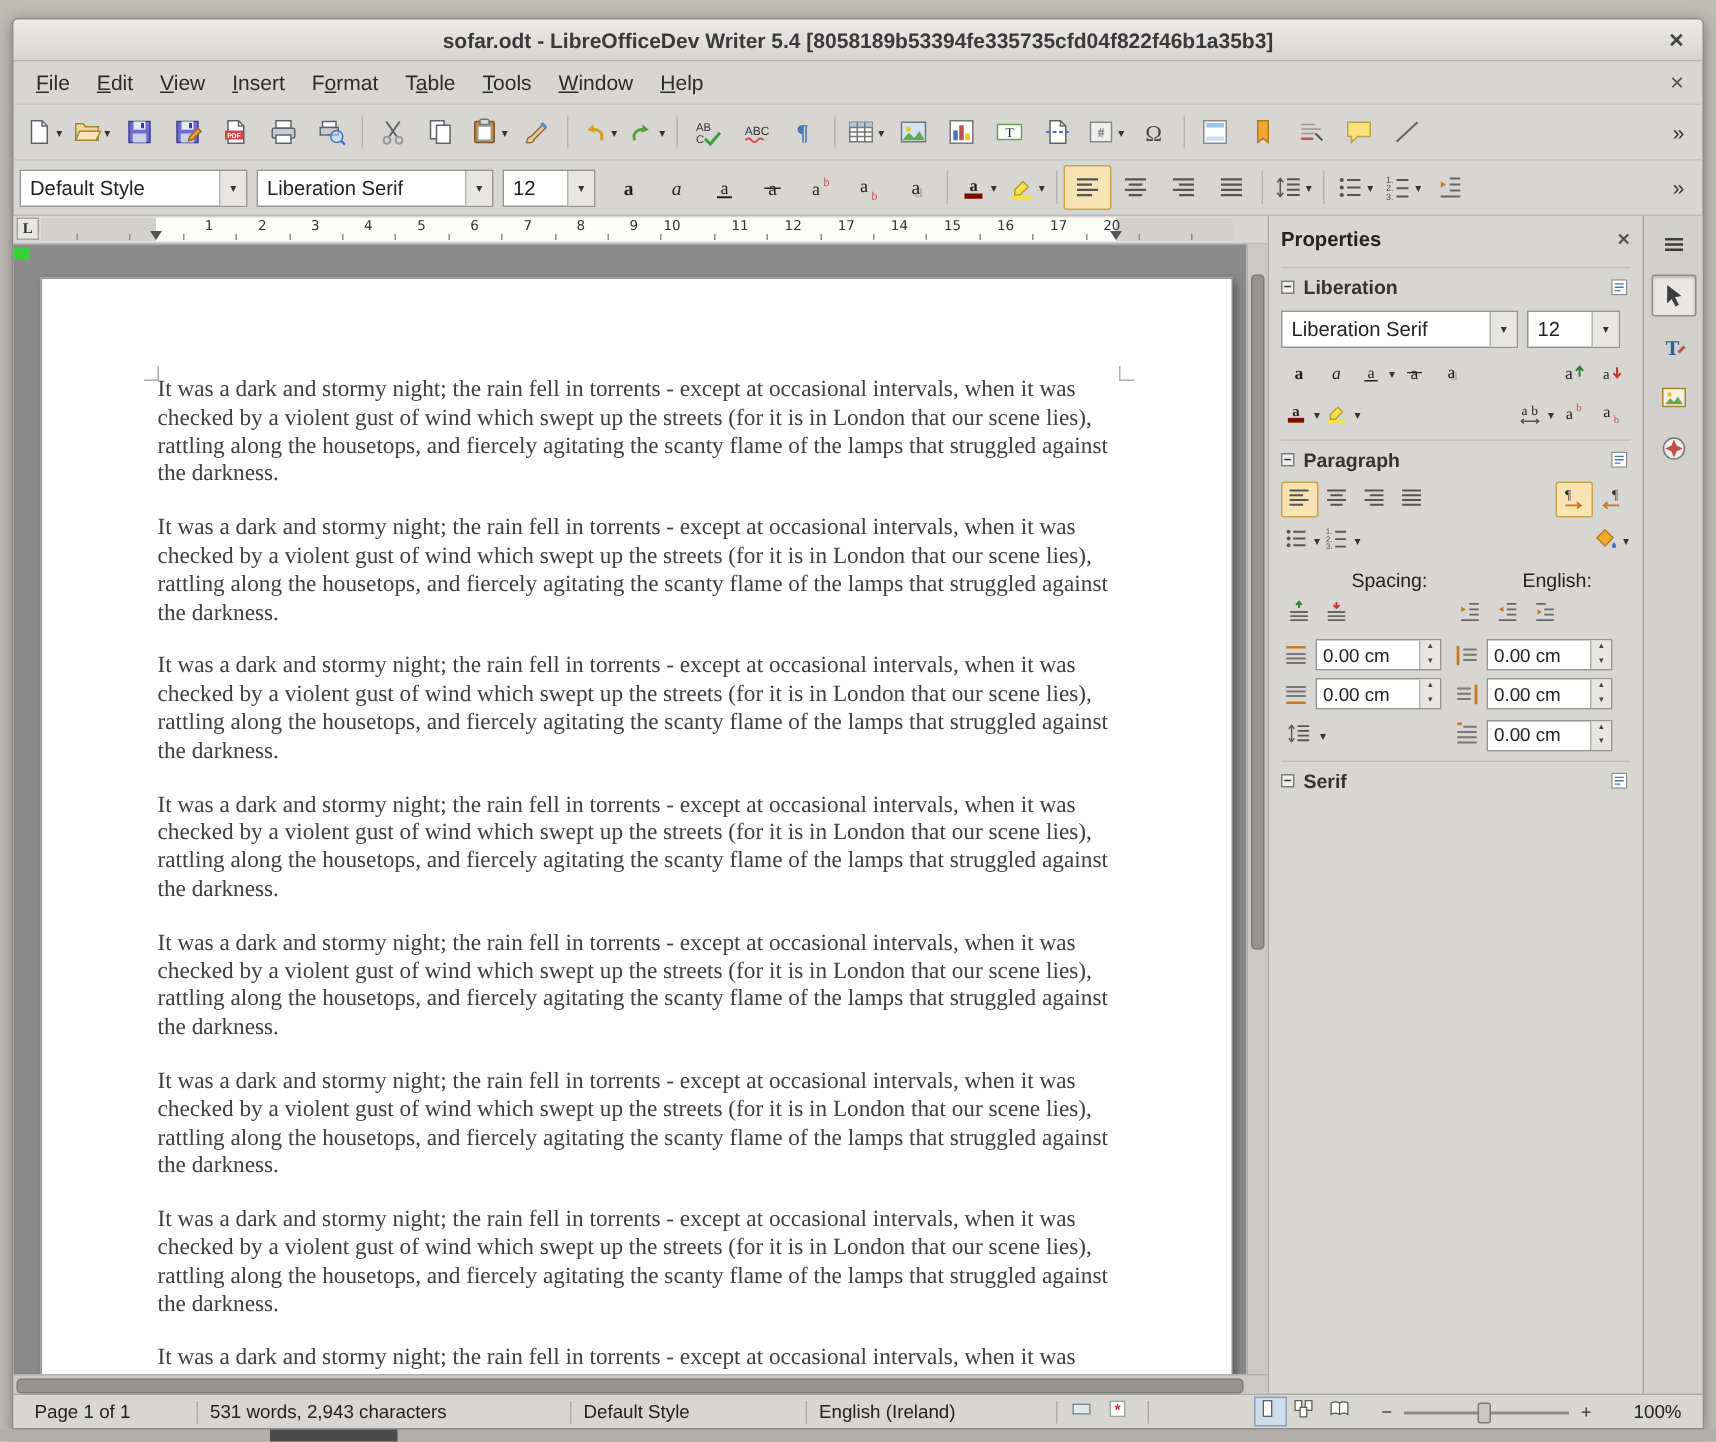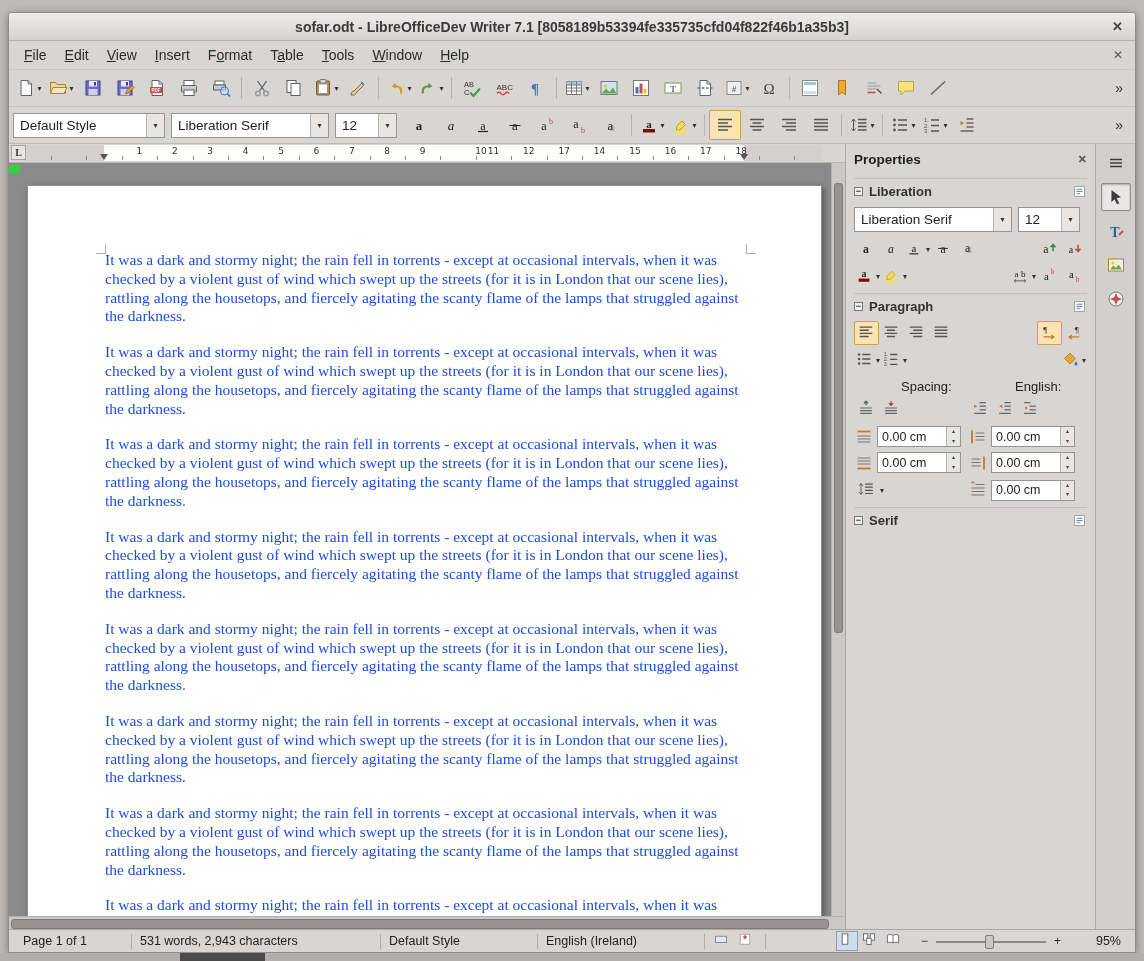--- a/index.html
+++ b/index.html
@@ -46,21 +46,21 @@
   .imark{position:absolute;top:10px;width:0;height:0;border-left:4px solid transparent;border-right:4px solid transparent;border-top:6px solid #555;transform:translateX(-50%);}
   #canvas-row{flex:1;display:flex;min-height:0;}
   #canvas{flex:1;background:#8a8a8a;position:relative;overflow:hidden;}
   #green{position:absolute;left:0;top:2px;width:11px;height:8px;background:#35d03a;}
   #page{position:absolute;left:18px;top:22px;width:795px;height:1200px;background:#fff;border:1px solid #8f8f8f;
     box-shadow:2px 2px 6px rgba(0,0,0,.4);box-sizing:border-box;}
   .mark{position:absolute;width:9px;height:9px;}
   #mark-tl{left:68px;top:58px;border-right:1px solid #adadad;border-bottom:1px solid #adadad;}
   #mark-tr{left:718px;top:58px;border-left:1px solid #adadad;border-bottom:1px solid #adadad;}
   #paras{position:absolute;left:77px;top:65px;width:645px;}
-  .para{margin:0 0 17px;font-family:"Liberation Serif",serif;font-size:15.5px;line-height:18.8px;color:#1d4ed8;}
+  .para{margin:0 0 17px;font-family:"Liberation Serif",serif;font-size:15.5px;line-height:18.8px;color:#404040;}
   #vscroll{width:14px;background:#cbc9c6;border-left:1px solid #b2b0ad;position:relative;flex:none;box-sizing:border-box;}
   #vthumb{position:absolute;left:2px;right:2px;top:20px;height:448px;background:#969390;border:1px solid #7d7a77;border-radius:3px;}
   #hscroll{height:13px;background:#cbc9c6;border-top:1px solid #b2b0ad;position:relative;flex:none;box-sizing:border-box;}
   #hthumb{position:absolute;top:2px;left:2px;width:816px;height:8px;background:#969390;border:1px solid #7d7a77;border-radius:3px;}
   
   #sidebar{width:250px;border-left:1px solid #aba9a6;background:#d8d6d3;padding:4px 8px;box-sizing:border-box;overflow:hidden;flex:none;}
   .sb-head{display:flex;align-items:center;font-weight:bold;font-size:13.5px;color:#222;padding:4px 0 6px;}
   .sb-close{margin-left:auto;font-size:11px;color:#555;}
   .sb-sec{display:flex;align-items:center;gap:6px;font-weight:bold;font-size:13px;color:#333;padding:5px 0 4px;border-top:1px solid #c2c0bd;margin-top:5px;}
   .minibox{width:9px;height:9px;border:1px solid #7a7a7a;font-size:9px;line-height:7px;text-align:center;color:#333;background:#eee;box-sizing:border-box;}
@@ -110,21 +110,21 @@
   #sf-zoom{width:44px;text-align:right;}
   #desktop-bottom{position:absolute;left:0;top:953px;width:1144px;height:8px;background:#b2aeab;}
   #task-frag{position:absolute;left:180px;top:0;width:85px;height:8px;background:#4a4a4a;}
 </style>
 </head>
 <body>
 
 <div id="win">
 
   <div id="titlebar">
-    <span>sofar.odt - LibreOfficeDev Writer 7.1 [8058189b53394fe335735cfd04f822f46b1a35b3]</span>
+    <span>sofar.odt - LibreOfficeDev Writer 5.4 [8058189b53394fe335735cfd04f822f46b1a35b3]</span>
     <span class="tb-close">✕</span>
   </div>
 
   <div id="menubar">
     <span class="menu-item"><u>F</u>ile</span>
       <span class="menu-item"><u>E</u>dit</span>
       <span class="menu-item"><u>V</u>iew</span>
       <span class="menu-item"><u>I</u>nsert</span>
       <span class="menu-item">F<u>o</u>rmat</span>
       <span class="menu-item">T<u>a</u>ble</span>
@@ -587,29 +587,29 @@
             <div class="tick" style="left: 785.3px;"></div>
             <span class="rnum" style="left: 130.4px;">1</span>
             <span class="rnum" style="left: 165.8px;">2</span>
             <span class="rnum" style="left: 201.2px;">3</span>
             <span class="rnum" style="left: 236.6px;">4</span>
             <span class="rnum" style="left: 272px;">5</span>
             <span class="rnum" style="left: 307.4px;">6</span>
             <span class="rnum" style="left: 342.8px;">7</span>
             <span class="rnum" style="left: 378.2px;">8</span>
             <span class="rnum" style="left: 413.6px;">9</span>
-            <span class="rnum" style="left: 472px;">10</span>
+            <span class="rnum" style="left: 439px;">10</span>
             <span class="rnum" style="left: 484.4px;">11</span>
             <span class="rnum" style="left: 519.8px;">12</span>
             <span class="rnum" style="left: 555.2px;">17</span>
             <span class="rnum" style="left: 590.6px;">14</span>
             <span class="rnum" style="left: 626px;">15</span>
             <span class="rnum" style="left: 661.4px;">16</span>
             <span class="rnum" style="left: 696.8px;">17</span>
-            <span class="rnum" style="left: 732.2px;">18</span>
+            <span class="rnum" style="left: 732.2px;">20</span>
           </div>
       </div>
       <div id="canvas-row">
         <div id="canvas">
           <div id="green"></div>
           <div id="page">
             <div id="mark-tl" class="mark"></div>
             <div id="mark-tr" class="mark"></div>
             <div id="paras">
                 <p class="para">It was a dark and stormy night; the rain fell in torrents - except at occasional intervals, when it was checked by a violent gust of wind which swept up the streets (for it is in London that our scene lies), rattling along the housetops, and fiercely agitating the scanty flame of the lamps that struggled against the darkness.</p>
@@ -1121,20 +1121,20 @@
             </span>
           </div>
         </div>
       <span class="zglyph">−</span>
       <div id="ztrack">
         <div class="zline"></div>
         <div class="znotch"></div>
         <div class="zthumb"></div>
       </div>
       <span class="zglyph">+</span>
-      <span class="sfield" id="sf-zoom">95%</span>
+      <span class="sfield" id="sf-zoom">100%</span>
     </div>
   </div>
 </div>
 
 <div id="desktop-bottom">
   <div id="task-frag"></div>
 </div>
 
 </body></html>

